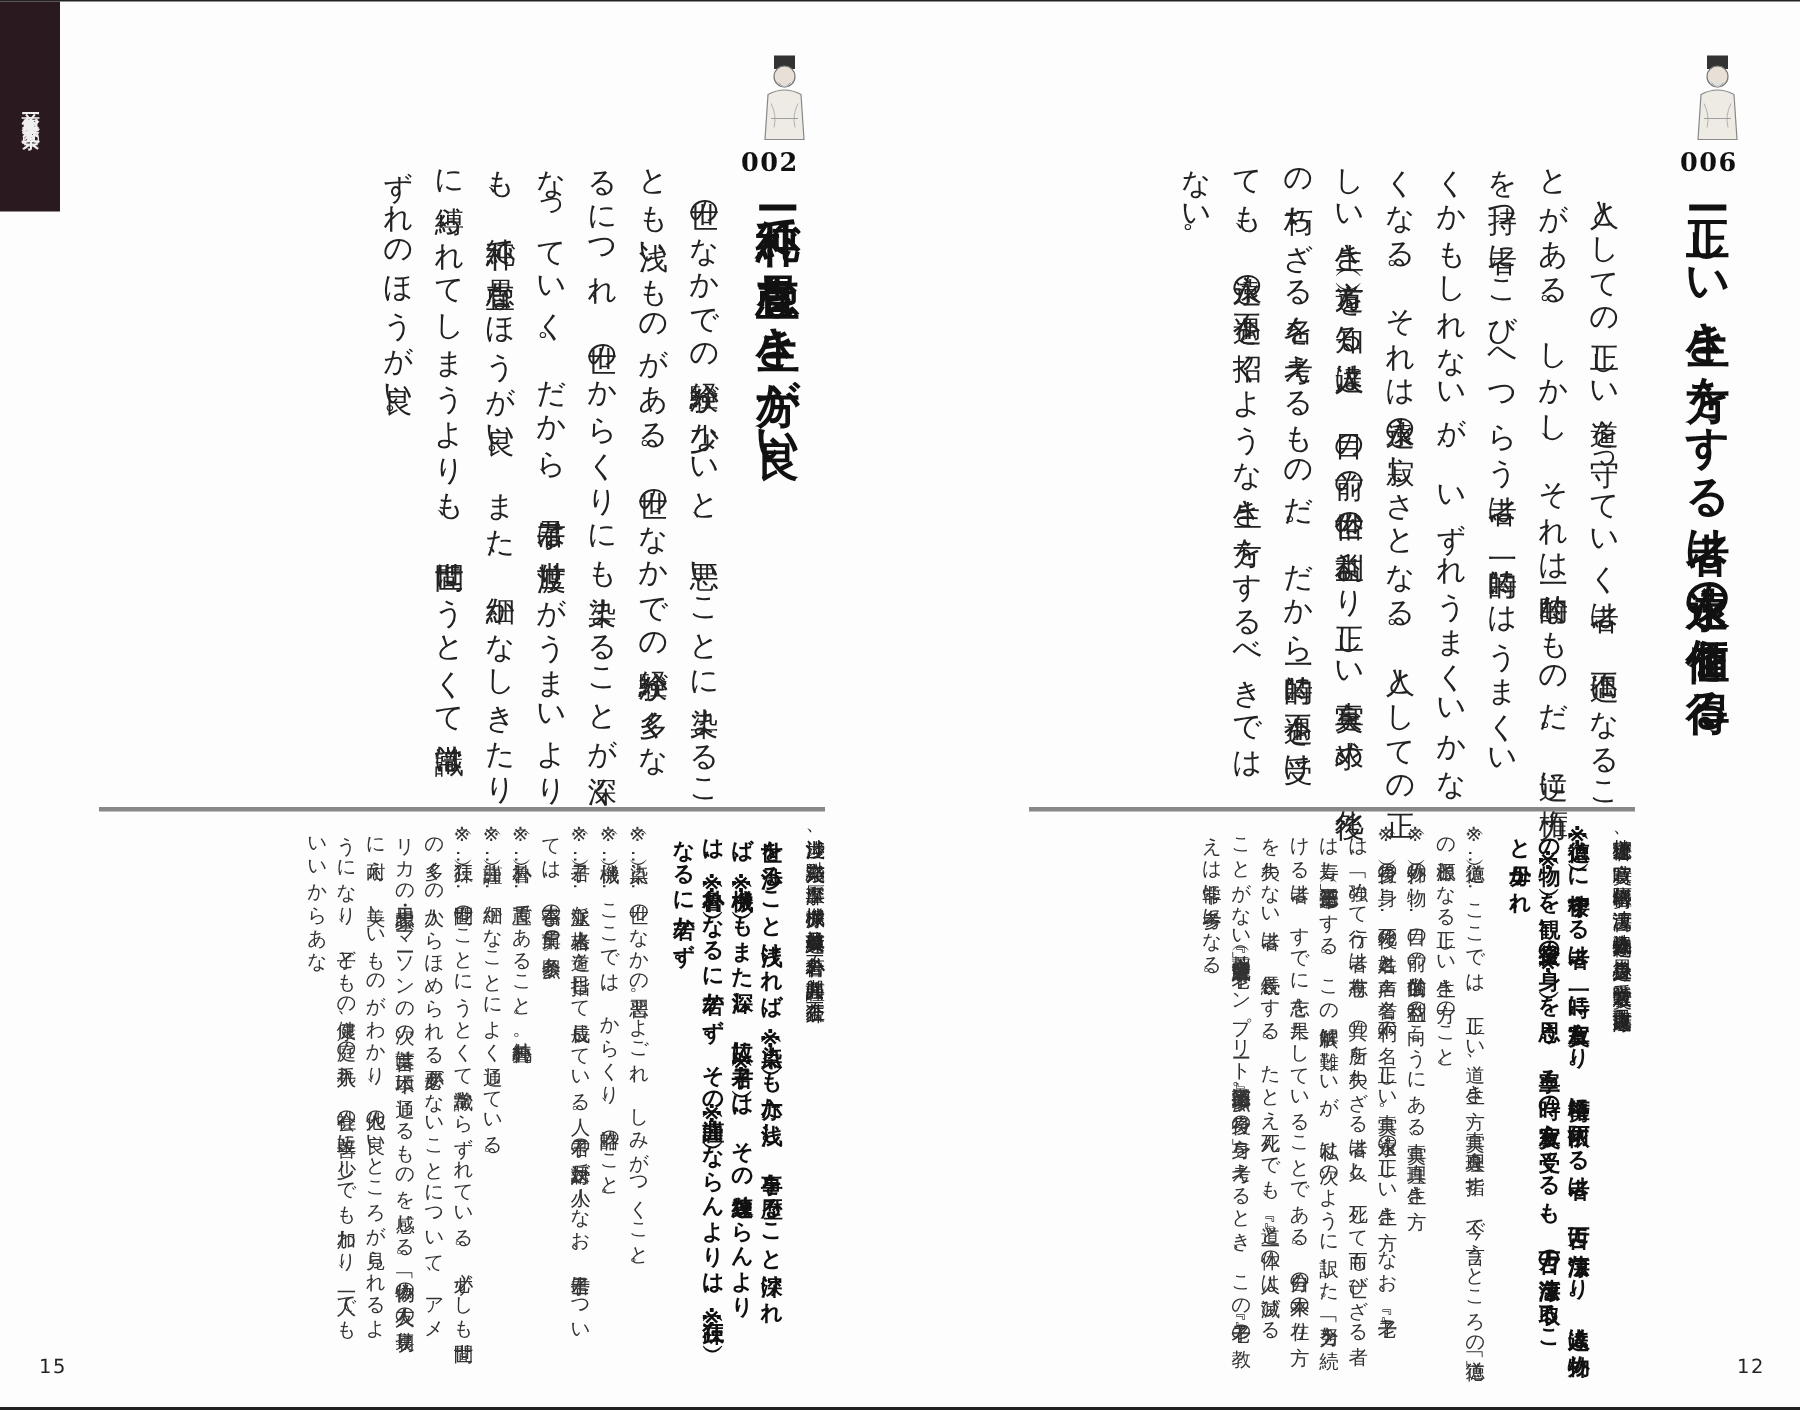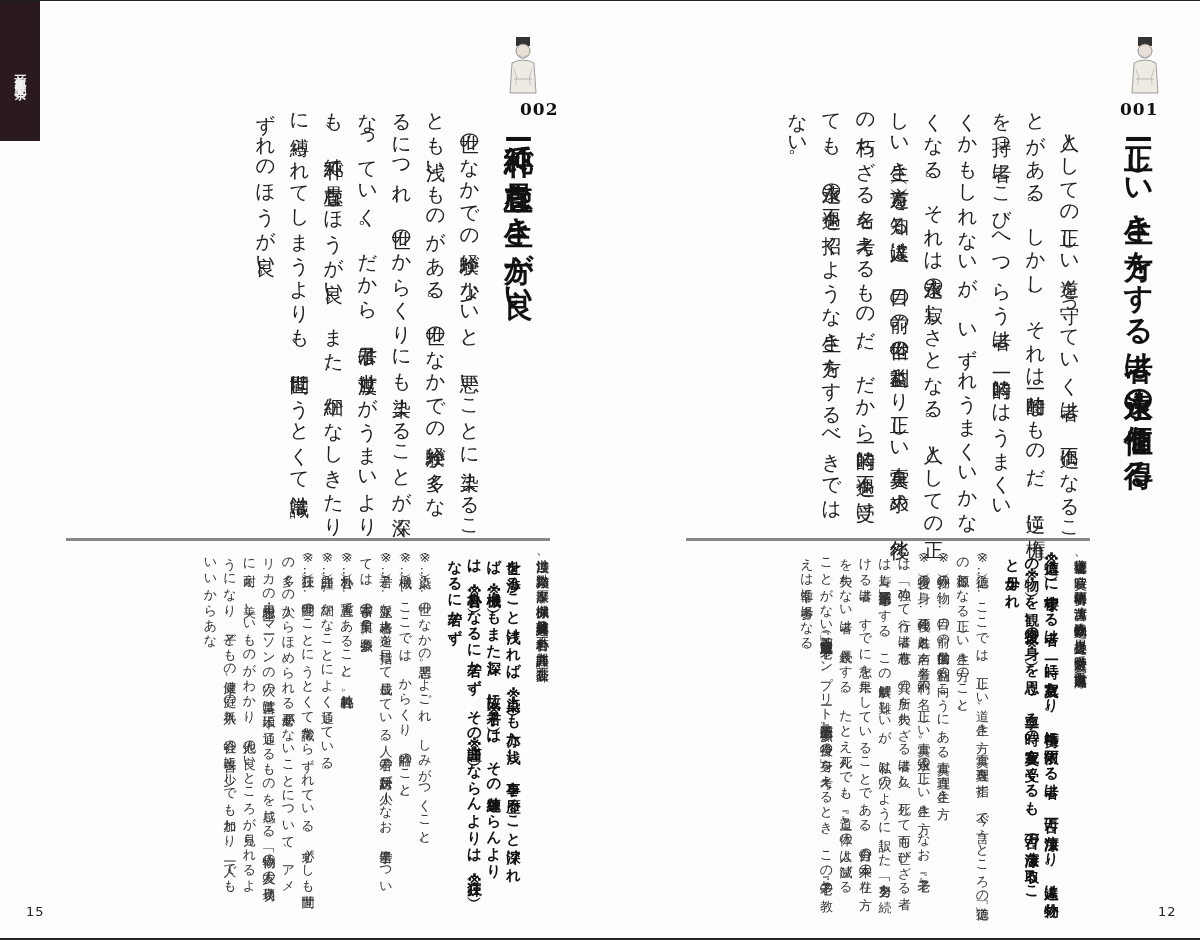--- a/index.html
+++ b/index.html
@@ -51,21 +51,21 @@
     <svg viewBox="0 0 46 60">
       <rect x="16" y="2" width="14" height="9" fill="#333"></rect>
       <ellipse cx="23" cy="16" rx="7" ry="7" fill="#e8e0d6" stroke="#777" stroke-width="0.8"></ellipse>
       <path d="M19 20 Q23 26 27 20" fill="#ddd" stroke="#999" stroke-width="0.6"></path>
       <path d="M10 58 L12 28 Q23 22 34 28 L36 58 Z" fill="#eeeae4" stroke="#888" stroke-width="0.8"></path>
       <path d="M14 34 Q18 42 16 50" fill="none" stroke="#aaa" stroke-width="0.6"></path>
       <path d="M32 34 Q28 42 30 50" fill="none" stroke="#aaa" stroke-width="0.6"></path>
       <line x1="14" y1="44" x2="32" y2="44" stroke="#999" stroke-width="0.6"></line>
     </svg>
   </div>
-  <div class="entry-num" style="left:1120px; top:98px;">001</div>
+  <div class="entry-num" style="left:1120px; top:98px;">006</div>
 
   <div class="vert entry-title" style="right:44px; top:122px; height:470px;">
     <span class="title-dash">ー</span><span>正しい生き方をする者は永遠の価値を得る</span>
   </div>
 
   <div class="vert body-text" style="right:114px; top:98px; height:432px; width:300px;">
     <p>人としての正しい道を守っていく者は、不遇になることがある。しかし、それは一時的なものだ。逆に権力を持つ者にこびへつらう者は、一時的にはうまくいくかもしれないが、いずれうまくいかなくなる。それは永遠の寂しさとなる。人としての正しい生き方（道）を知る達人は、目の前の世俗の利益より正しい真実を求め、死後の朽ちざる名を考えるものだ。だから一時的に不遇を受けても、永遠の不遇を招くような生き方をするべきではない。</p>
   </div>
 
   <div class="divider" style="left:686px; top:537px; width:404px;"></div>
@@ -86,21 +86,21 @@
     <svg viewBox="0 0 46 60">
       <rect x="16" y="2" width="14" height="9" fill="#333"></rect>
       <ellipse cx="23" cy="16" rx="7" ry="7" fill="#e8e0d6" stroke="#777" stroke-width="0.8"></ellipse>
       <path d="M19 20 Q23 26 27 20" fill="#ddd" stroke="#999" stroke-width="0.6"></path>
       <path d="M10 58 L12 28 Q23 22 34 28 L36 58 Z" fill="#eeeae4" stroke="#888" stroke-width="0.8"></path>
       <path d="M14 34 Q18 42 16 50" fill="none" stroke="#aaa" stroke-width="0.6"></path>
       <path d="M32 34 Q28 42 30 50" fill="none" stroke="#aaa" stroke-width="0.6"></path>
       <line x1="14" y1="44" x2="32" y2="44" stroke="#999" stroke-width="0.6"></line>
     </svg>
   </div>
-  <div class="entry-num" style="left:520px; top:98px;">002</div>
+  <div class="entry-num" style="left:494px; top:98px;">002</div>
 
   <div class="vert entry-title" style="left:502px; top:122px; height:420px;">
     <span class="title-dash">ー</span><span>純朴で愚直な生き方が良い</span>
   </div>
 
   <div class="vert body-text" style="left:276px; top:98px; height:432px; width:210px;">
     <p>世のなかでの経験が少ないと、悪いことに染まることも浅いものがある。世のなかでの経験が多くなるにつれ、世のからくりにも染まることが深くなっていく。だから、君子は世渡りがうまいよりも、純朴で愚直なほうが良い。また、細かなしきたりに縛られてしまうよりも、世間にうとくて常識はずれのほうが良い。</p>
   </div>
 
   <div class="divider" style="left:66px; top:537px; width:484px;"></div>

